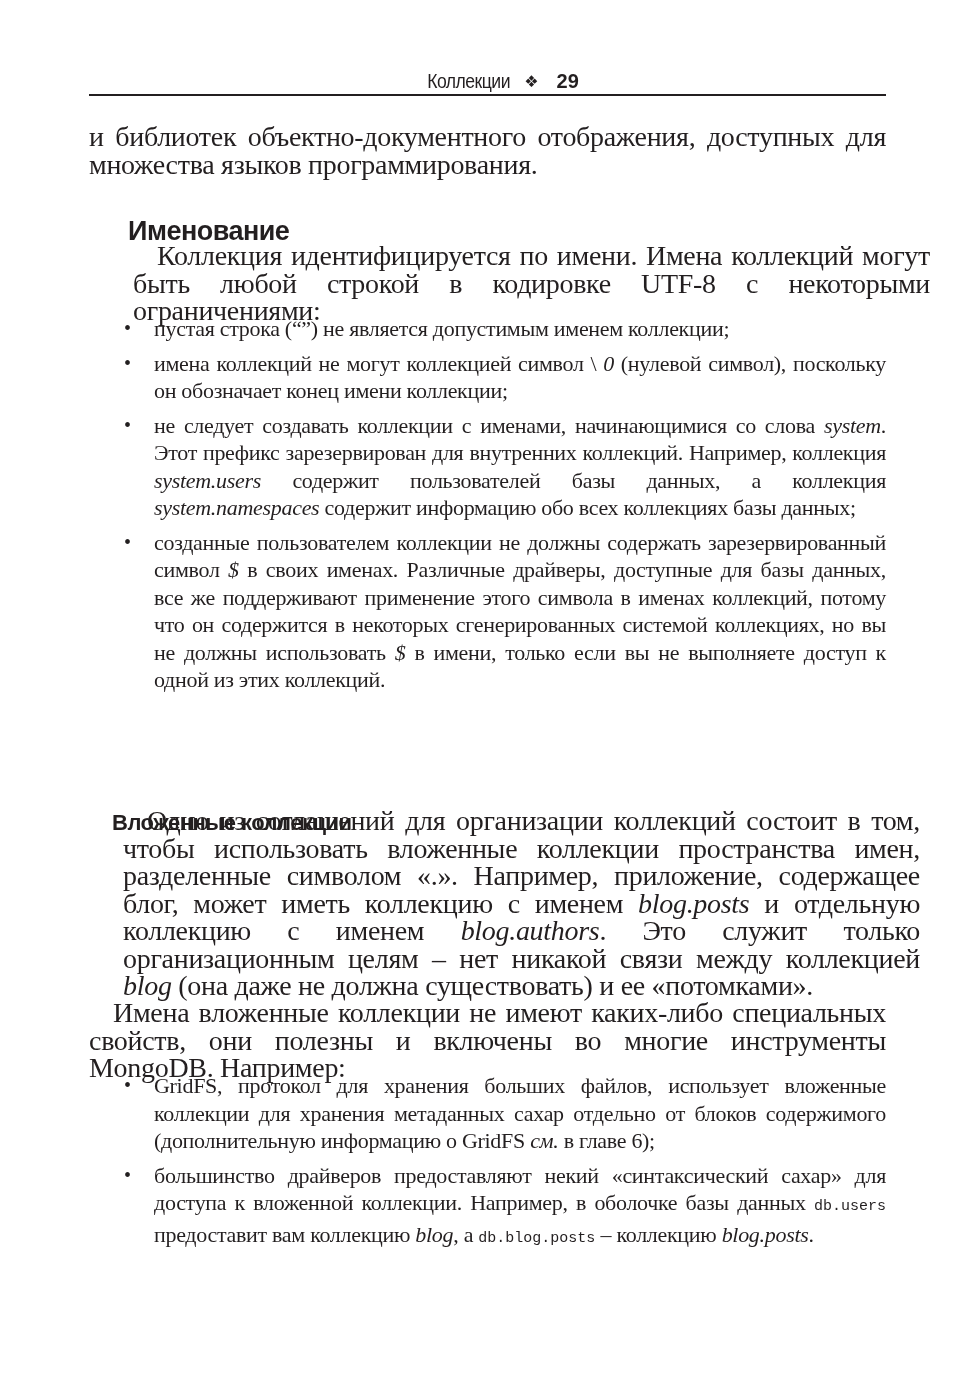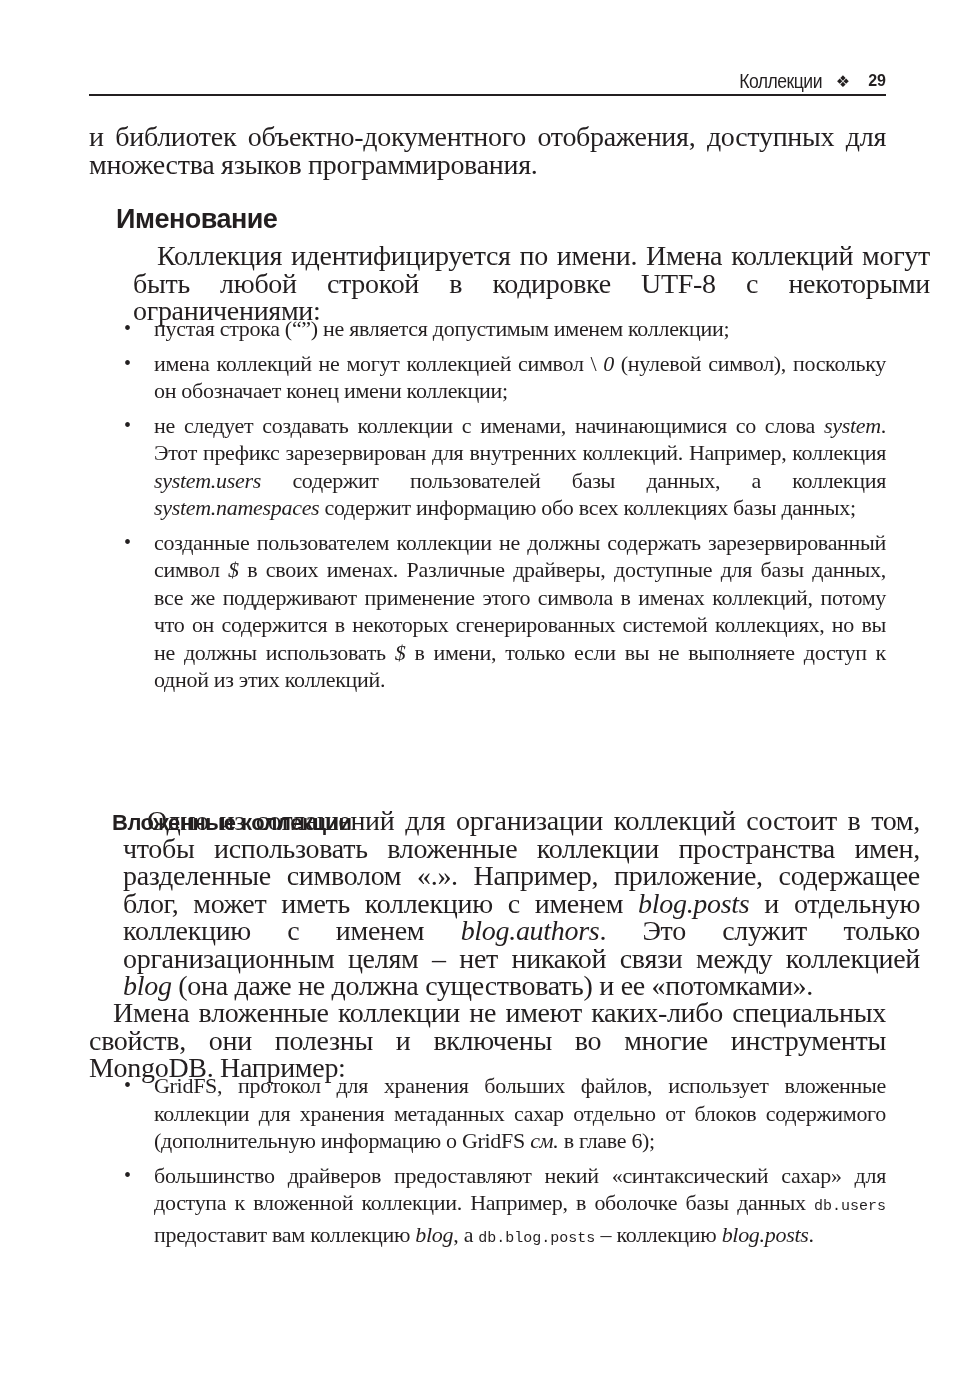--- a/index.html
+++ b/index.html
@@ -1,34 +1,34 @@
 <!DOCTYPE html>
 <html><head>
 <meta charset="utf-8">
 <style>
   html, body { margin: 0; padding: 0; background: #ffffff; }
   body { width: 974px; height: 1388px; position: relative; overflow: hidden;
          font-family: "Liberation Serif", "DejaVu Serif", serif; color: #231f20; }
   .page { position: absolute; left: 89px; top: 0; width: 797px; }
-  .running-head { position: absolute; top: 66px; left: 0; width: 797px; height: 30px;
-                  display: flex; justify-content: flex-end; align-items: center;
+  .running-head { position: absolute; top: 66px; left: 10px; width: 797px; height: 30px;
+                  display: flex; justify-content: center; align-items: center;
                   font-family: "Liberation Sans", "DejaVu Sans", sans-serif; }
   .rh-title { font-size: 20px; letter-spacing: -0.6px; transform: scaleX(0.88); transform-origin: right center; margin-right: 14px; }
   .rh-orn { font-size: 16px; margin-right: 18px; }
-  .rh-num { font-size: 16px; font-weight: bold; }
+  .rh-num { font-size: 20px; font-weight: bold; }
   .rule { position: absolute; top: 94px; left: 0; width: 797px; height: 2px; background: #231f20; }
 
   .body-text { position: absolute; left: 0; width: 797px; font-size: 28px; line-height: 27.5px;
                text-align: justify; letter-spacing: -0.3px; }
   .body-text p { margin: 0; }
   .indent { text-indent: 24px; }
   .it { font-style: italic; }
   .mono { font-family: "Liberation Mono", "DejaVu Sans Mono", monospace; font-size: 15px; letter-spacing: 0; }
 
-  h2.sec { position: absolute; left: 23px; margin: 4px; font-family: "Liberation Sans", "DejaVu Sans", sans-serif;
+  h2.sec { position: absolute; left: 23px; margin: 16px; font-family: "Liberation Sans", "DejaVu Sans", sans-serif;
            font-weight: bold; font-size: 27px; letter-spacing: -0.5px; color: #231f20; }
   h3.sub { position: absolute; left: 23px; margin: 0; font-family: "Liberation Sans", "DejaVu Sans", sans-serif;
            font-weight: bold; font-size: 22px; letter-spacing: -0.5px; color: #231f20; }
 
   ul.bullets { position: absolute; left: 0; width: 797px; margin: 0; padding: 0; list-style: none;
                font-size: 22px; line-height: 27.5px; letter-spacing: -0.3px; }
   ul.bullets li { position: relative; padding-left: 65px; text-align: justify; margin-bottom: 7px; }
   ul.bullets li .dot { position: absolute; left: 35px; top: 0; font-size: 20px; }
 </style>
 </head>

